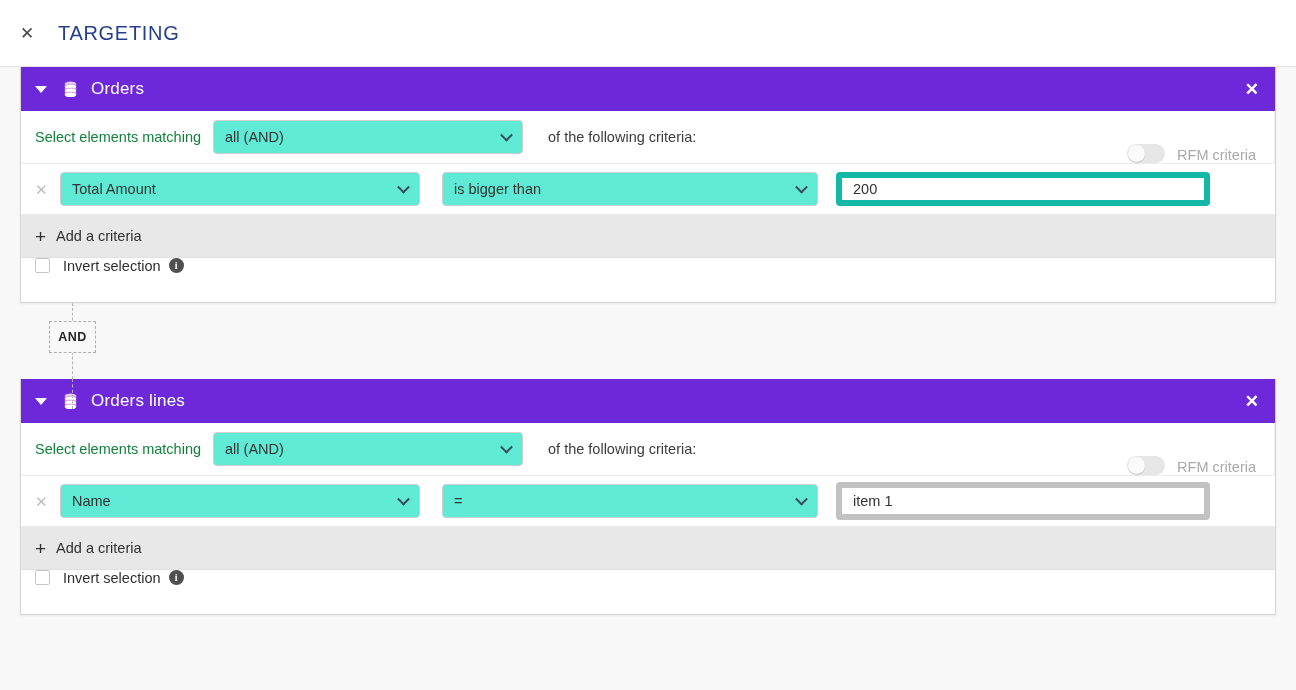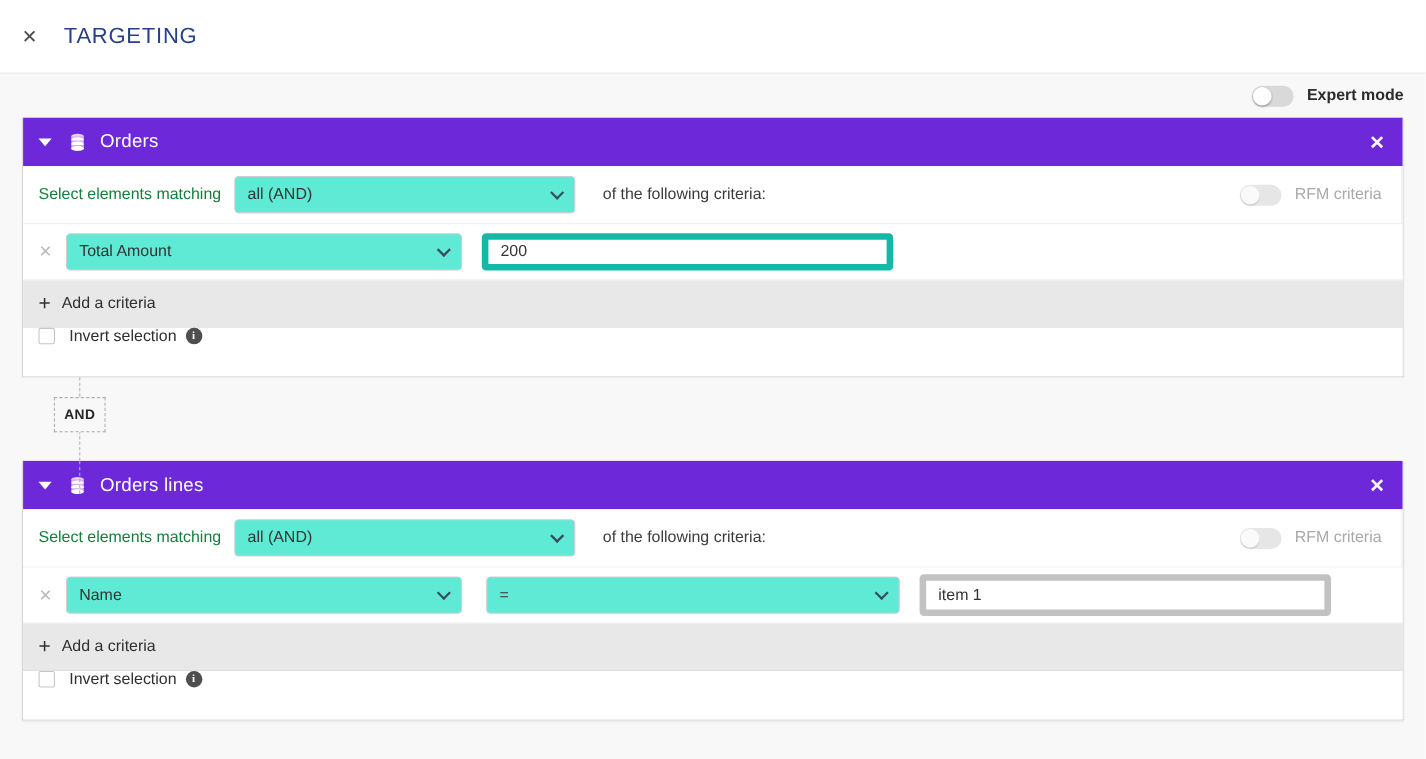--- a/index.html
+++ b/index.html
@@ -137,21 +137,21 @@
     margin-right: 12px;
   }
   .match-after {
     font-size: 14.5px;
     color: #3c3c3c;
     margin-left: 25px;
   }
   .rfm-block {
     margin-left: auto;
     display: flex;
-    align-items: center;
+    align-items: flex-end;
     height: 100%;
     padding-right: 18px;
     border-right: 1px solid #ededed;
   }
   .rfm-label {
     margin-left: 12px;
     font-size: 14.5px;
     color: #a9a9a9;
   }
 
@@ -308,26 +308,20 @@
 </head>
 <body>
 
 <div class="topbar">
   <div class="close-x" title="TARGETING">✕</div>
   <div class="page-title">TARGETING</div>
 </div>
 
 <div class="canvas">
 
-  <div class="expert-row">
-    <div class="switch">
-      <div class="knob"></div>
-    </div>
-    <div class="expert-label">Expert mode</div>
-  </div>
 
   <div class="group-wrap">
     <div class="group">
 
       <div class="group-header">
         <div class="caret"></div>
         <div class="db-icon">
           <svg width="19" height="19" viewBox="0 0 20 20" aria-hidden="true">
             <ellipse cx="10" cy="4" rx="6" ry="2.3" fill="#e7cdee"></ellipse>
             <path d="M4 4v3.3c0 1.27 2.69 2.3 6 2.3s6-1.03 6-2.3V4" fill="#d7aee4"></path>
@@ -356,20 +350,24 @@
           <div class="rfm-label">RFM criteria</div>
         </div>
       </div>
 
       <div class="crit-row">
         <div class="crit-x">✕</div>
         <div class="sel sel-field">
           <span>Total Amount</span>
           <span class="chev"></span>
         </div>
+        <div class="sel sel-op">
+          <span>is bigger than</span>
+          <span class="chev"></span>
+        </div>
         <input class="txt-val" type="text" value="200" style="">
       </div>
 
       <div class="add-row">
         <span class="plus">+</span>
         <span class="add-label">Add a criteria</span>
       </div>
 
       <div class="invert-row">
         <div class="cbx"></div>

